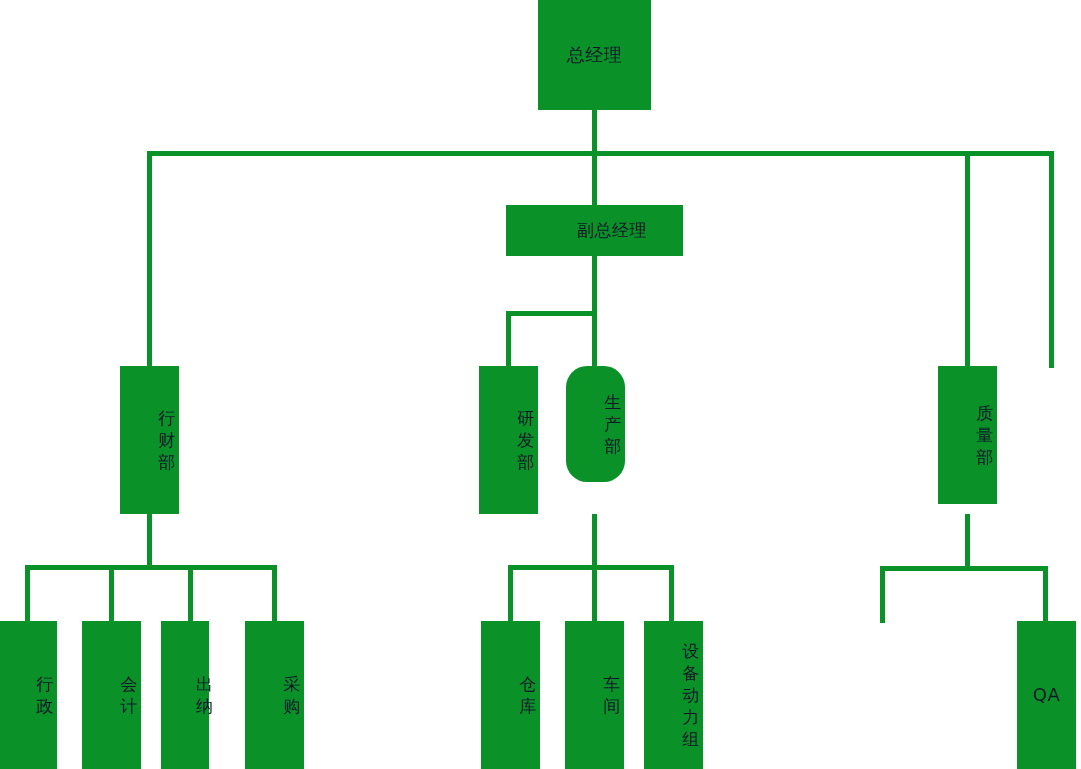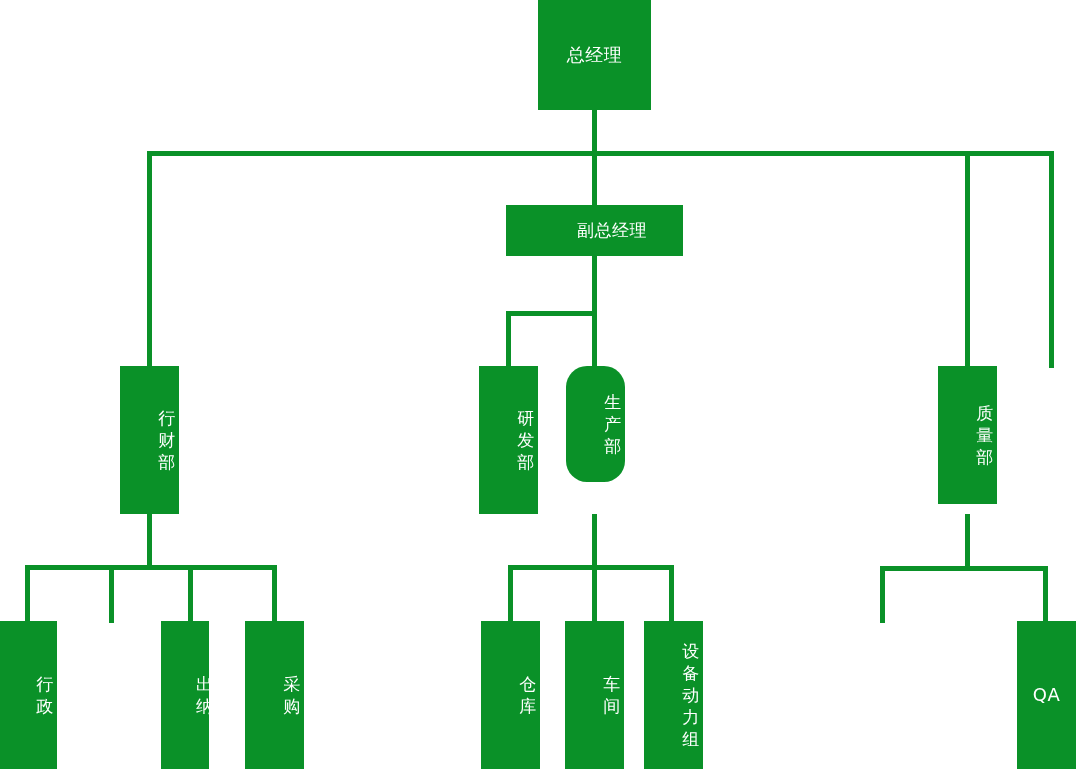--- a/index.html
+++ b/index.html
@@ -14,21 +14,21 @@
   #chart-root {
     position: relative;
     width: 1081px;
     height: 769px;
     background: #ffffff;
     overflow: hidden;
   }
   .node {
     position: absolute;
     background: #0a9128;
-    color: #ffffff;
+    color: #0f172a;
     display: flex;
     align-items: center;
     justify-content: flex-start;
     box-sizing: border-box;
     line-height: 1.28;
     text-align: center;
     letter-spacing: 0.5px;
   }
   .node-label {
     display: block;
@@ -130,20 +130,23 @@
 
   <div class="node vert fs17" style="left:938px; top:366px; width:59px; height:138px;">
     <span class="node-label">质量部</span>
   </div>
 
 
   <div class="node vert fs17" style="left:-2px; top:621px; width:59px; height:148px;">
     <span class="node-label">行政</span>
   </div>
 
+  <div class="node vert fs17" style="left:82px; top:621px; width:59px; height:148px;">
+    <span class="node-label">会计</span>
+  </div>
 
   <div class="node vert fs17" style="left:161px; top:621px; width:48px; height:148px;">
     <span class="node-label">出纳</span>
   </div>
 
   <div class="node vert fs17" style="left:245px; top:621px; width:59px; height:148px;">
     <span class="node-label">采购</span>
   </div>
 
   <div class="node vert fs17" style="left:481px; top:621px; width:59px; height:148px;">

